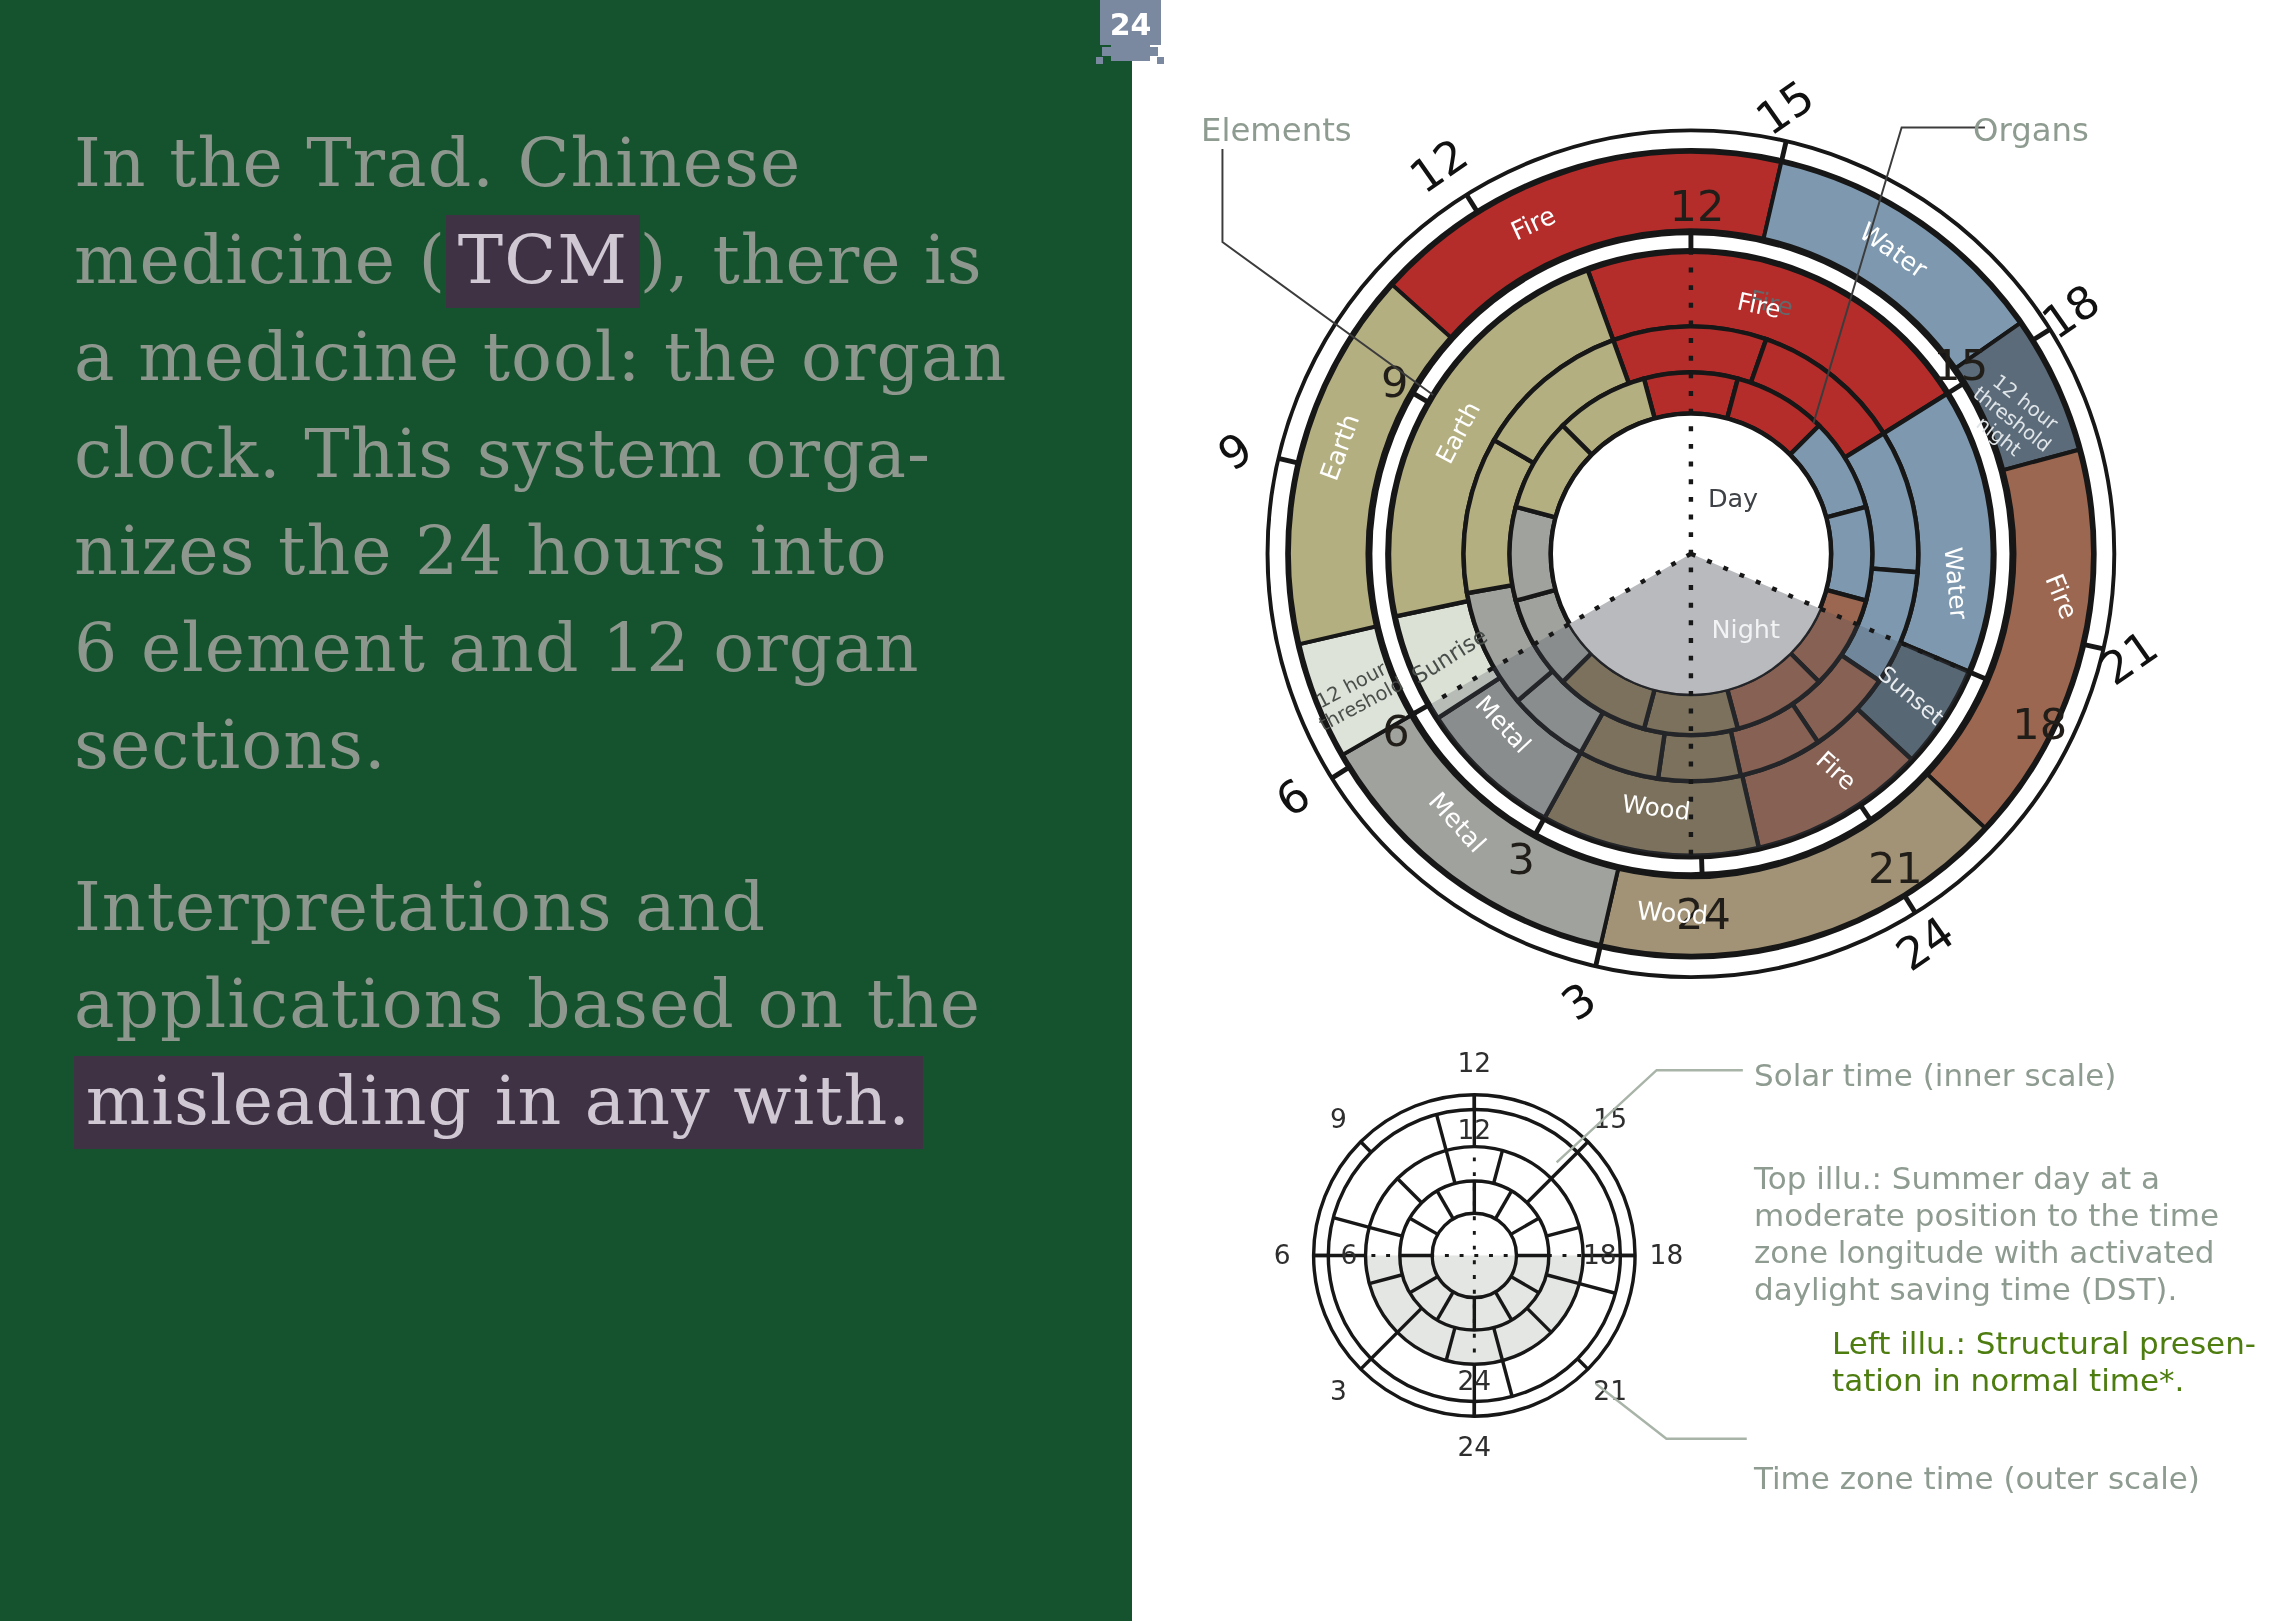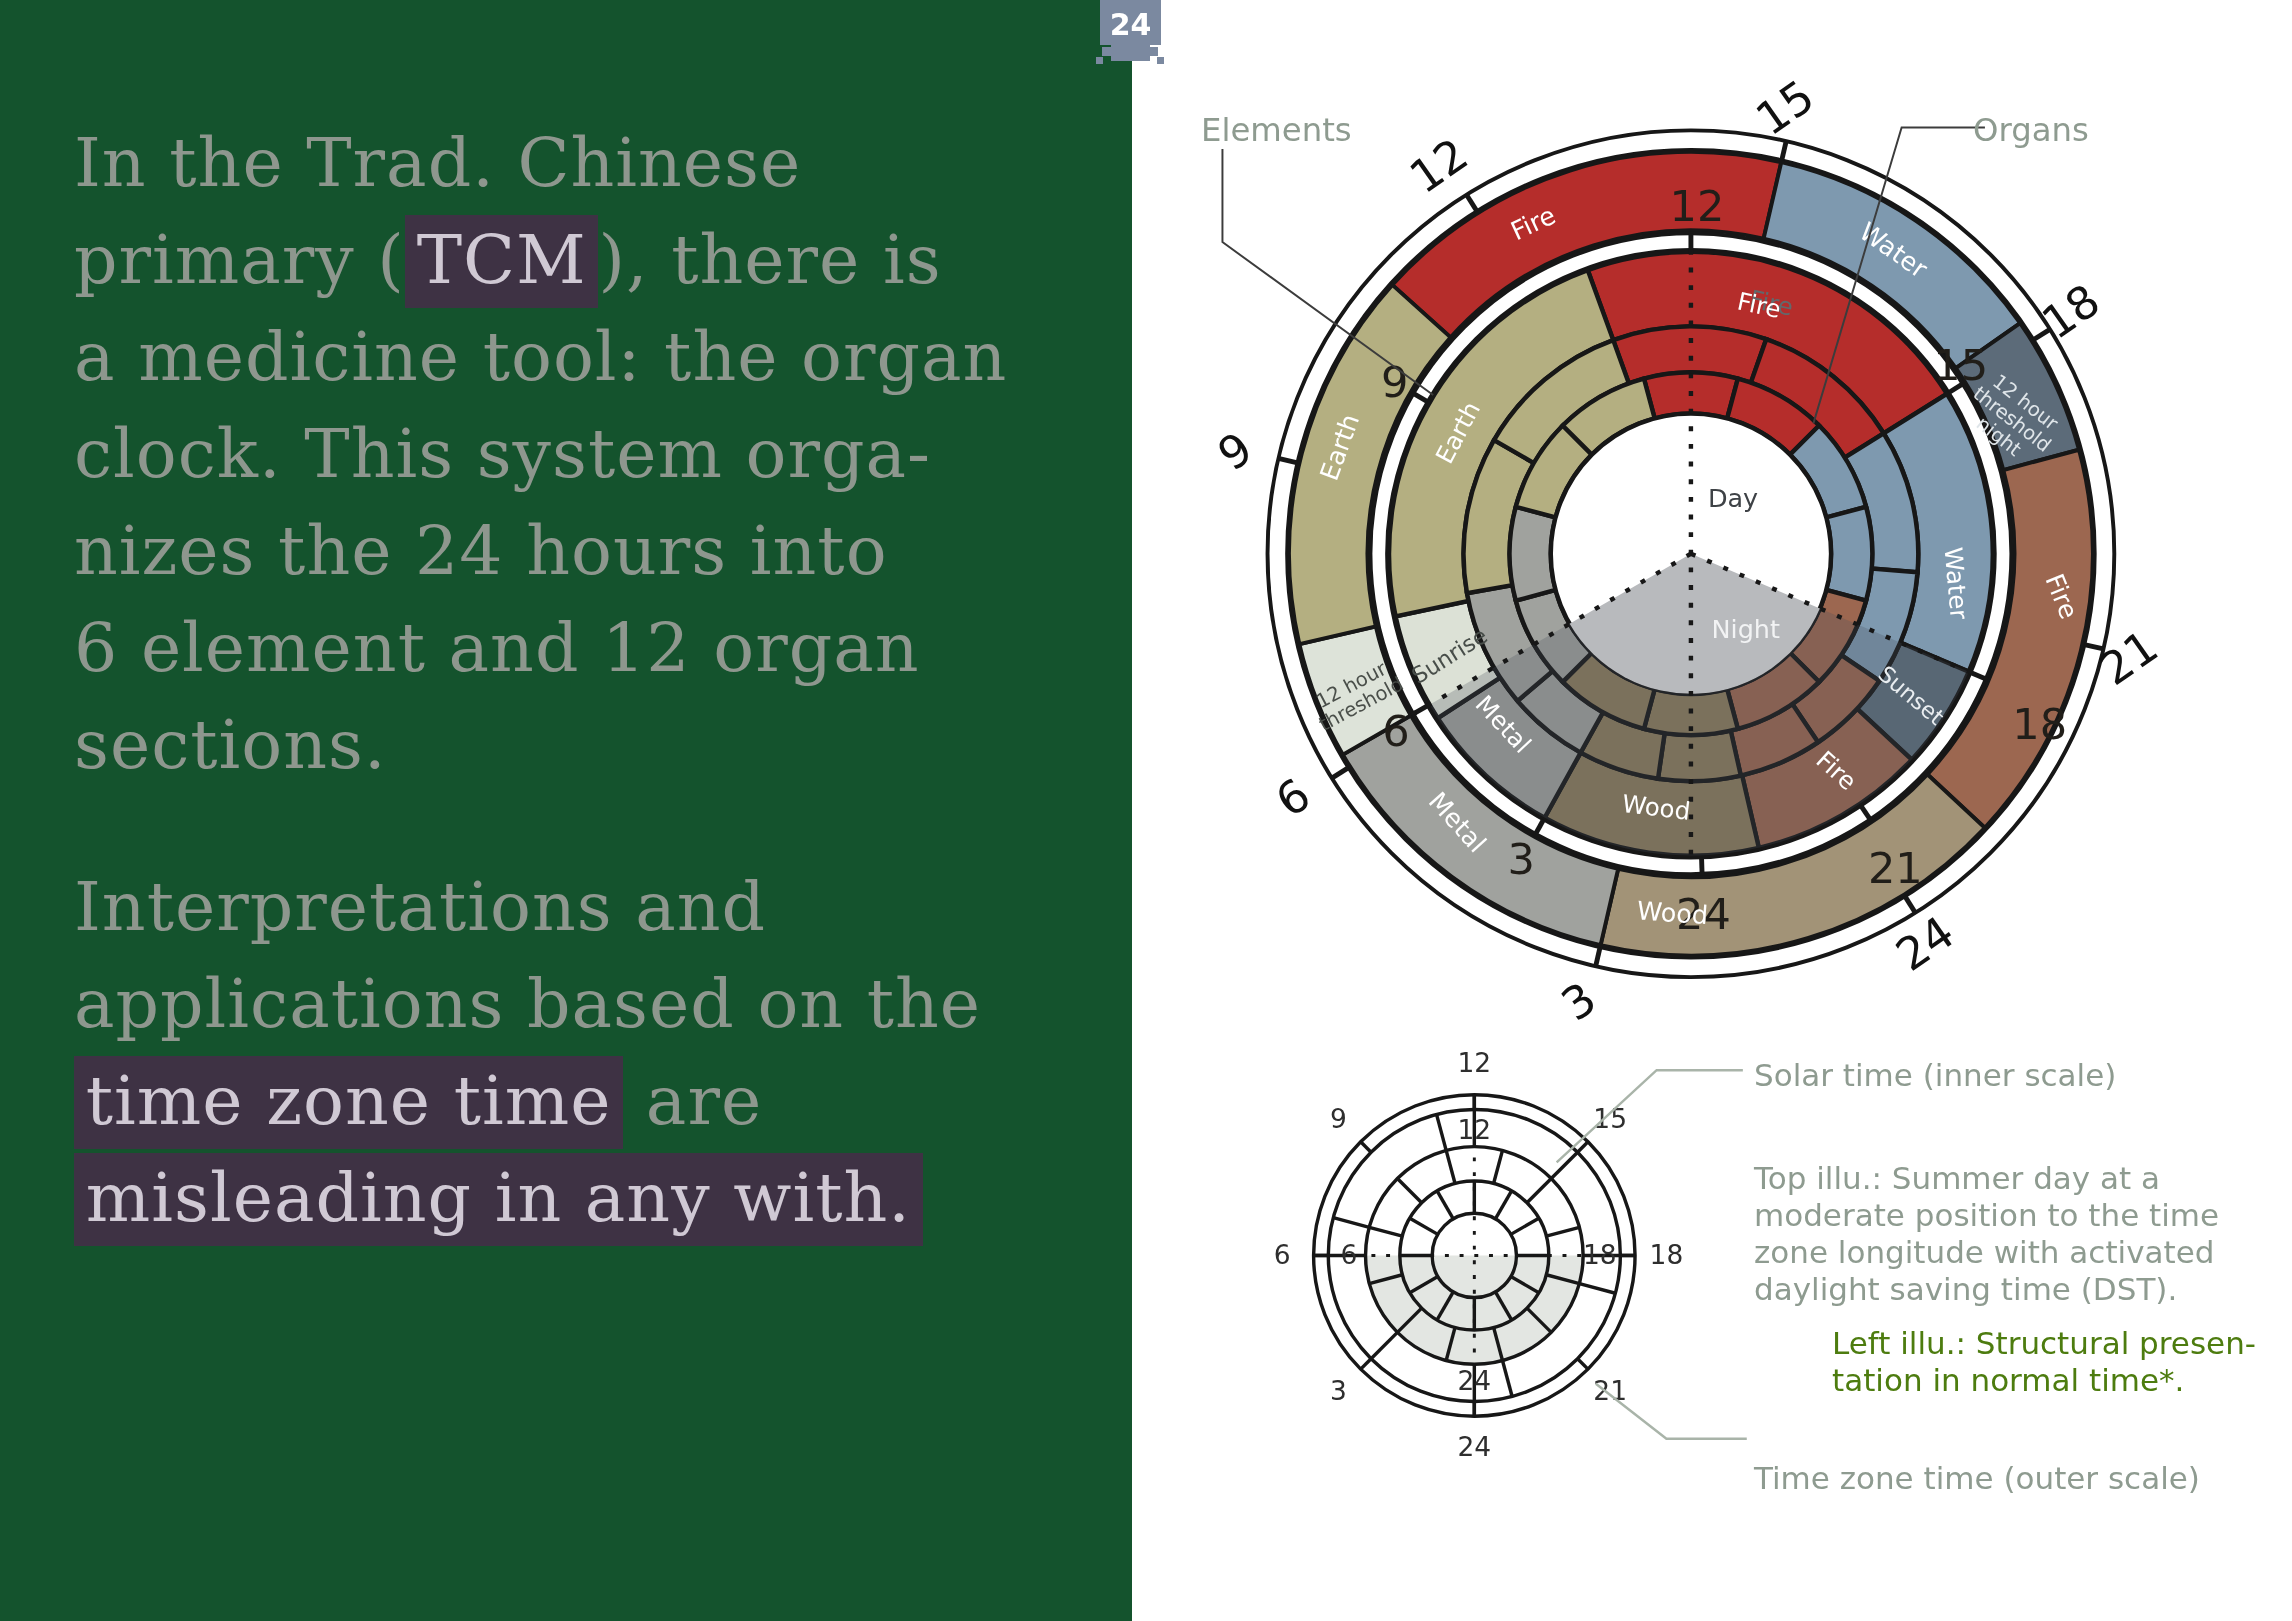--- a/index.html
+++ b/index.html
@@ -19,31 +19,30 @@
   .legend-block{position:absolute;font-size:31px;line-height:37px;white-space:pre-line;}
 </style>
 </head>
 <body>
 
 <div class="page">
   <div class="left-panel" style="background: #14532d;">
     <div class="body-text" style="color: rgb(142, 151, 142);">
       <div id="para1">
           <div class="line"><span>In the Trad. Chinese</span></div>
-          <div class="line"><span>primary (</span><span class="hl" style="background: rgb(62, 50, 68); color: rgb(208, 201, 212);">TCM</span><span>), there is</span></div>
+          <div class="line"><span>medicine (</span><span class="hl" style="background: rgb(62, 50, 68); color: rgb(208, 201, 212);">TCM</span><span>), there is</span></div>
           <div class="line"><span>a medicine tool: the organ</span></div>
           <div class="line"><span>clock. This system orga-</span></div>
           <div class="line"><span>nizes the 24 hours into</span></div>
           <div class="line"><span>6 element and 12 organ</span></div>
           <div class="line"><span>sections.</span></div>
         </div>
       <div class="para2" id="para2">
           <div class="line"><span>Interpretations and</span></div>
           <div class="line"><span>applications based on the</span></div>
-          <div class="line"><span class="hl" style="background: rgb(62, 50, 68); color: rgb(208, 201, 212);">time zone time</span><span> are</span></div>
           <div class="line"><span class="hl" style="background: rgb(62, 50, 68); color: rgb(208, 201, 212);">misleading in any with.</span></div>
         </div>
     </div>
   </div>
 
   <div class="badge" id="badge" style="background: rgb(123, 137, 160); color: rgb(255, 255, 255);">
     <span>24</span>
   <div class="px" style="left: 10.8px; top: 45px; width: 39px; height: 15.7px; background: rgb(123, 137, 160);"></div><div class="px" style="left: 2px; top: 47px; width: 8.8px; height: 8.8px; background: rgb(123, 137, 160);"></div><div class="px" style="left: 49px; top: 47px; width: 8.8px; height: 8.8px; background: rgb(123, 137, 160);"></div><div class="px" style="left: -3.9px; top: 57px; width: 6.9px; height: 6.9px; background: rgb(123, 137, 160);"></div><div class="px" style="left: 57px; top: 57px; width: 6.9px; height: 6.9px; background: rgb(123, 137, 160);"></div></div>
 
   <svg class="right-svg" id="diagram-svg" width="2293" height="1621" viewBox="0 0 2339 1654">

